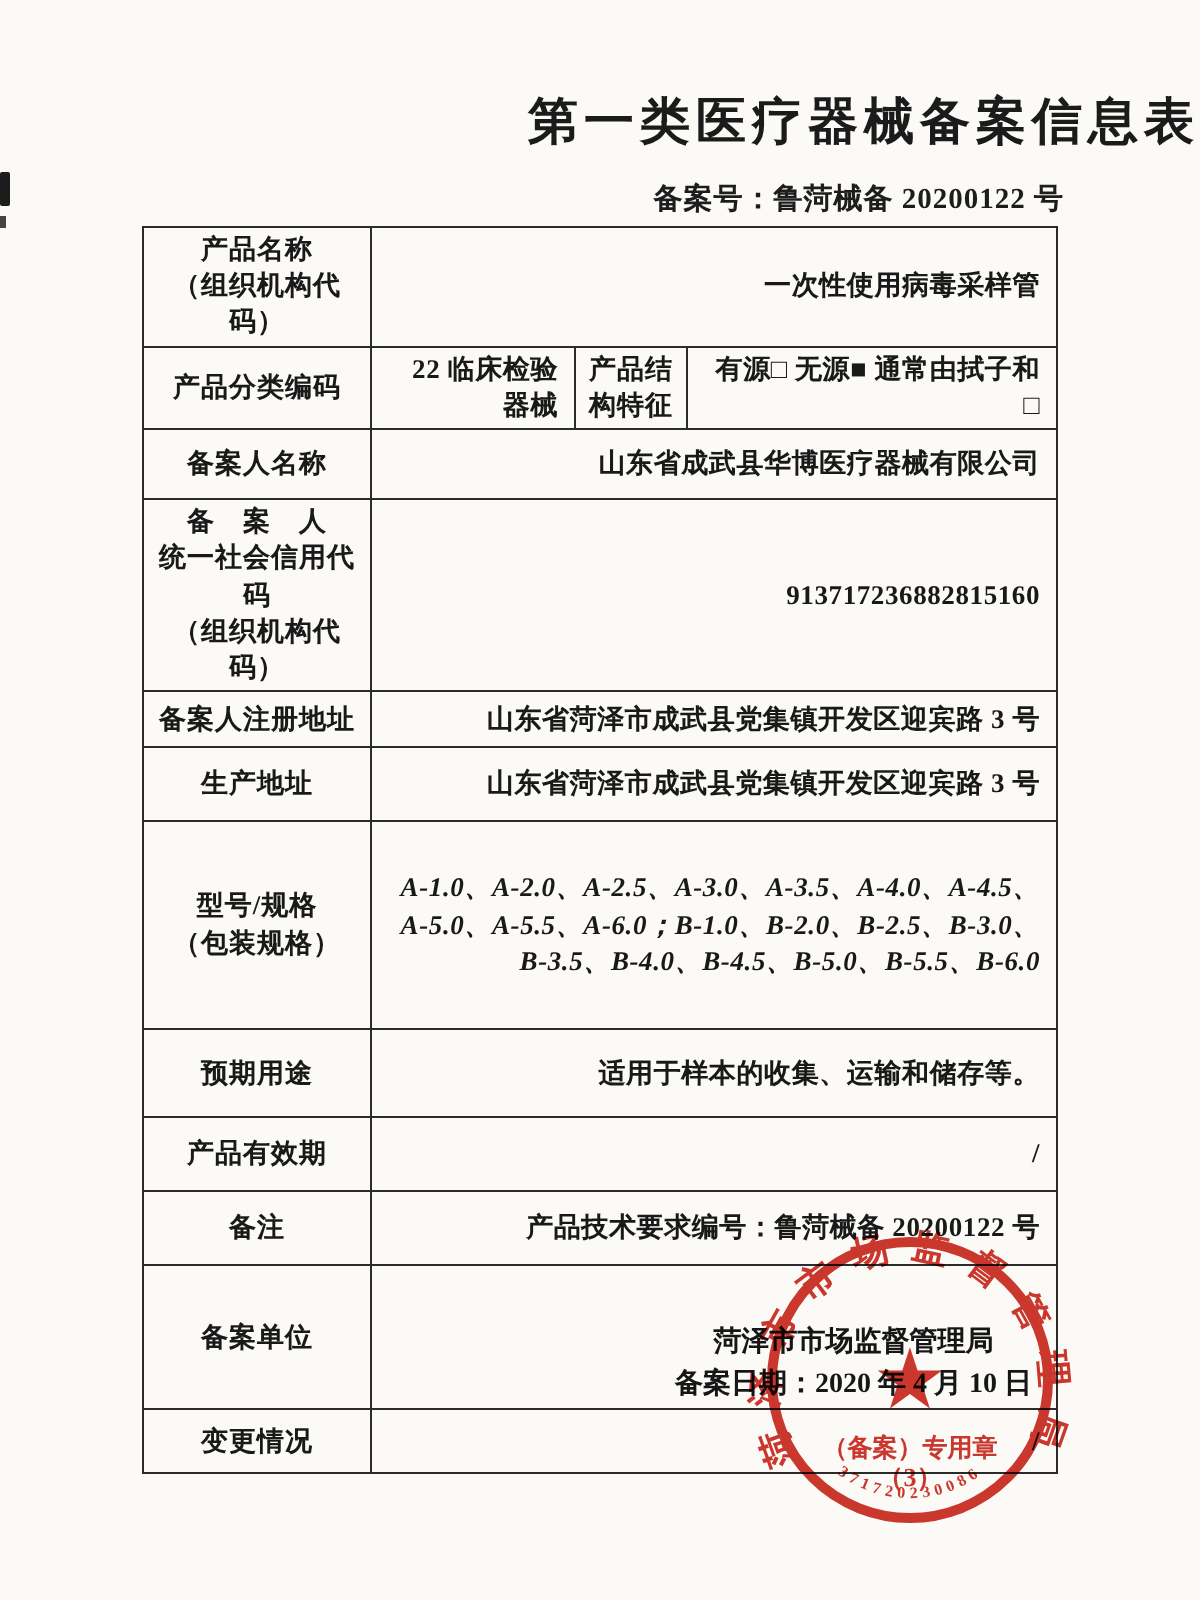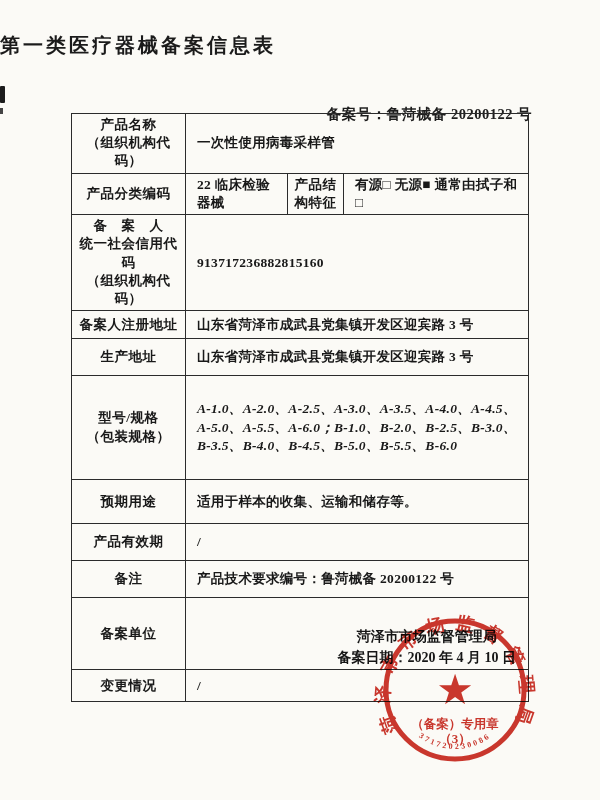--- a/index.html
+++ b/index.html
@@ -6,45 +6,45 @@
   body{
     width:600px;height:800px;overflow:hidden;
     background:#e9e8e4;
     font-family:"Liberation Serif","DejaVu Serif",serif;
   }
   .page{
     position:relative;width:600px;height:800px;
     background:#fbfaf6;color:#151515;
   }
   .page-title{
-    position:absolute;top:32px;left:0;width:100%;
-    text-align:left;
+    position:absolute;top:44px;left:0;width:100%;
+    text-align:right;
     font-family:"Liberation Sans","DejaVu Sans",sans-serif;
-    font-weight:700;font-size:20px;letter-spacing:3px;color:#1b1b1b;
+    font-weight:700;font-size:25px;letter-spacing:3px;color:#1b1b1b;
   }
   .reg-no{
     position:absolute;top:90px;right:68px;
-    font-size:14.5px;font-weight:700;letter-spacing:.5px;color:#1d1d1d;margin-top:15px;
+    font-size:14.5px;font-weight:700;letter-spacing:.5px;color:#1d1d1d;
   }
   table.info{
     position:absolute;left:71px;top:113px;width:457px;
     border-collapse:collapse;table-layout:fixed;
   }
   table.info th,table.info td{
     border:1.6px solid #2b2b2b;
     padding:2px 8px;
     font-size:13.5px;line-height:1.35;
     vertical-align:middle;color:#191919;
   }
   table.info th{
     font-weight:700;text-align:center;
     white-space:pre-line;letter-spacing:.5px;padding:2px 3px;
   }
   table.info td.val{
-    font-weight:700;text-align:left;padding-left:11px;letter-spacing:.3px;
+    font-weight:700;text-align:right;padding-left:11px;letter-spacing:.3px;
   }
   td.feature-val{font-weight:700;letter-spacing:1px;padding-left:9px;}
   tr.r1{height:44px}  tr.r2{height:40px}  tr.r3{height:35px}
   tr.r4{height:60px}  tr.r5{height:28px}  tr.r6{height:37px}
   tr.r7{height:104px} tr.r8{height:60px}  tr.r9{height:44px}
   tr.r10{height:37px} tr.r11{height:37px} tr.r12{height:72px}
   tr.r13{height:32px}
   td.spec{line-height:1.55;font-style:italic;}
   td.unit-cell{position:relative;padding:0;}
   .authority-block{
@@ -85,20 +85,24 @@
       <th>产品名称
 （组织机构代码）</th>
       <td class="val" colspan="3">一次性使用病毒采样管</td>
     </tr>
     <tr class="r2">
       <th>产品分类编码</th>
       <td class="val">22 临床检验器械</td>
       <th>产品结
 构特征</th>
       <td class="val feature-val">有源□  无源■  通常由拭子和□</td>
+    </tr>
+    <tr class="r3">
+      <th>备案人名称</th>
+      <td class="val" colspan="3">山东省成武县华博医疗器械有限公司</td>
     </tr>
     <tr class="r4">
       <th>备　案　人
 统一社会信用代码
 （组织机构代码）</th>
       <td class="val" colspan="3">913717236882815160</td>
     </tr>
     <tr class="r5">
       <th>备案人注册地址</th>
       <td class="val" colspan="3">山东省菏泽市成武县党集镇开发区迎宾路 3 号</td>

